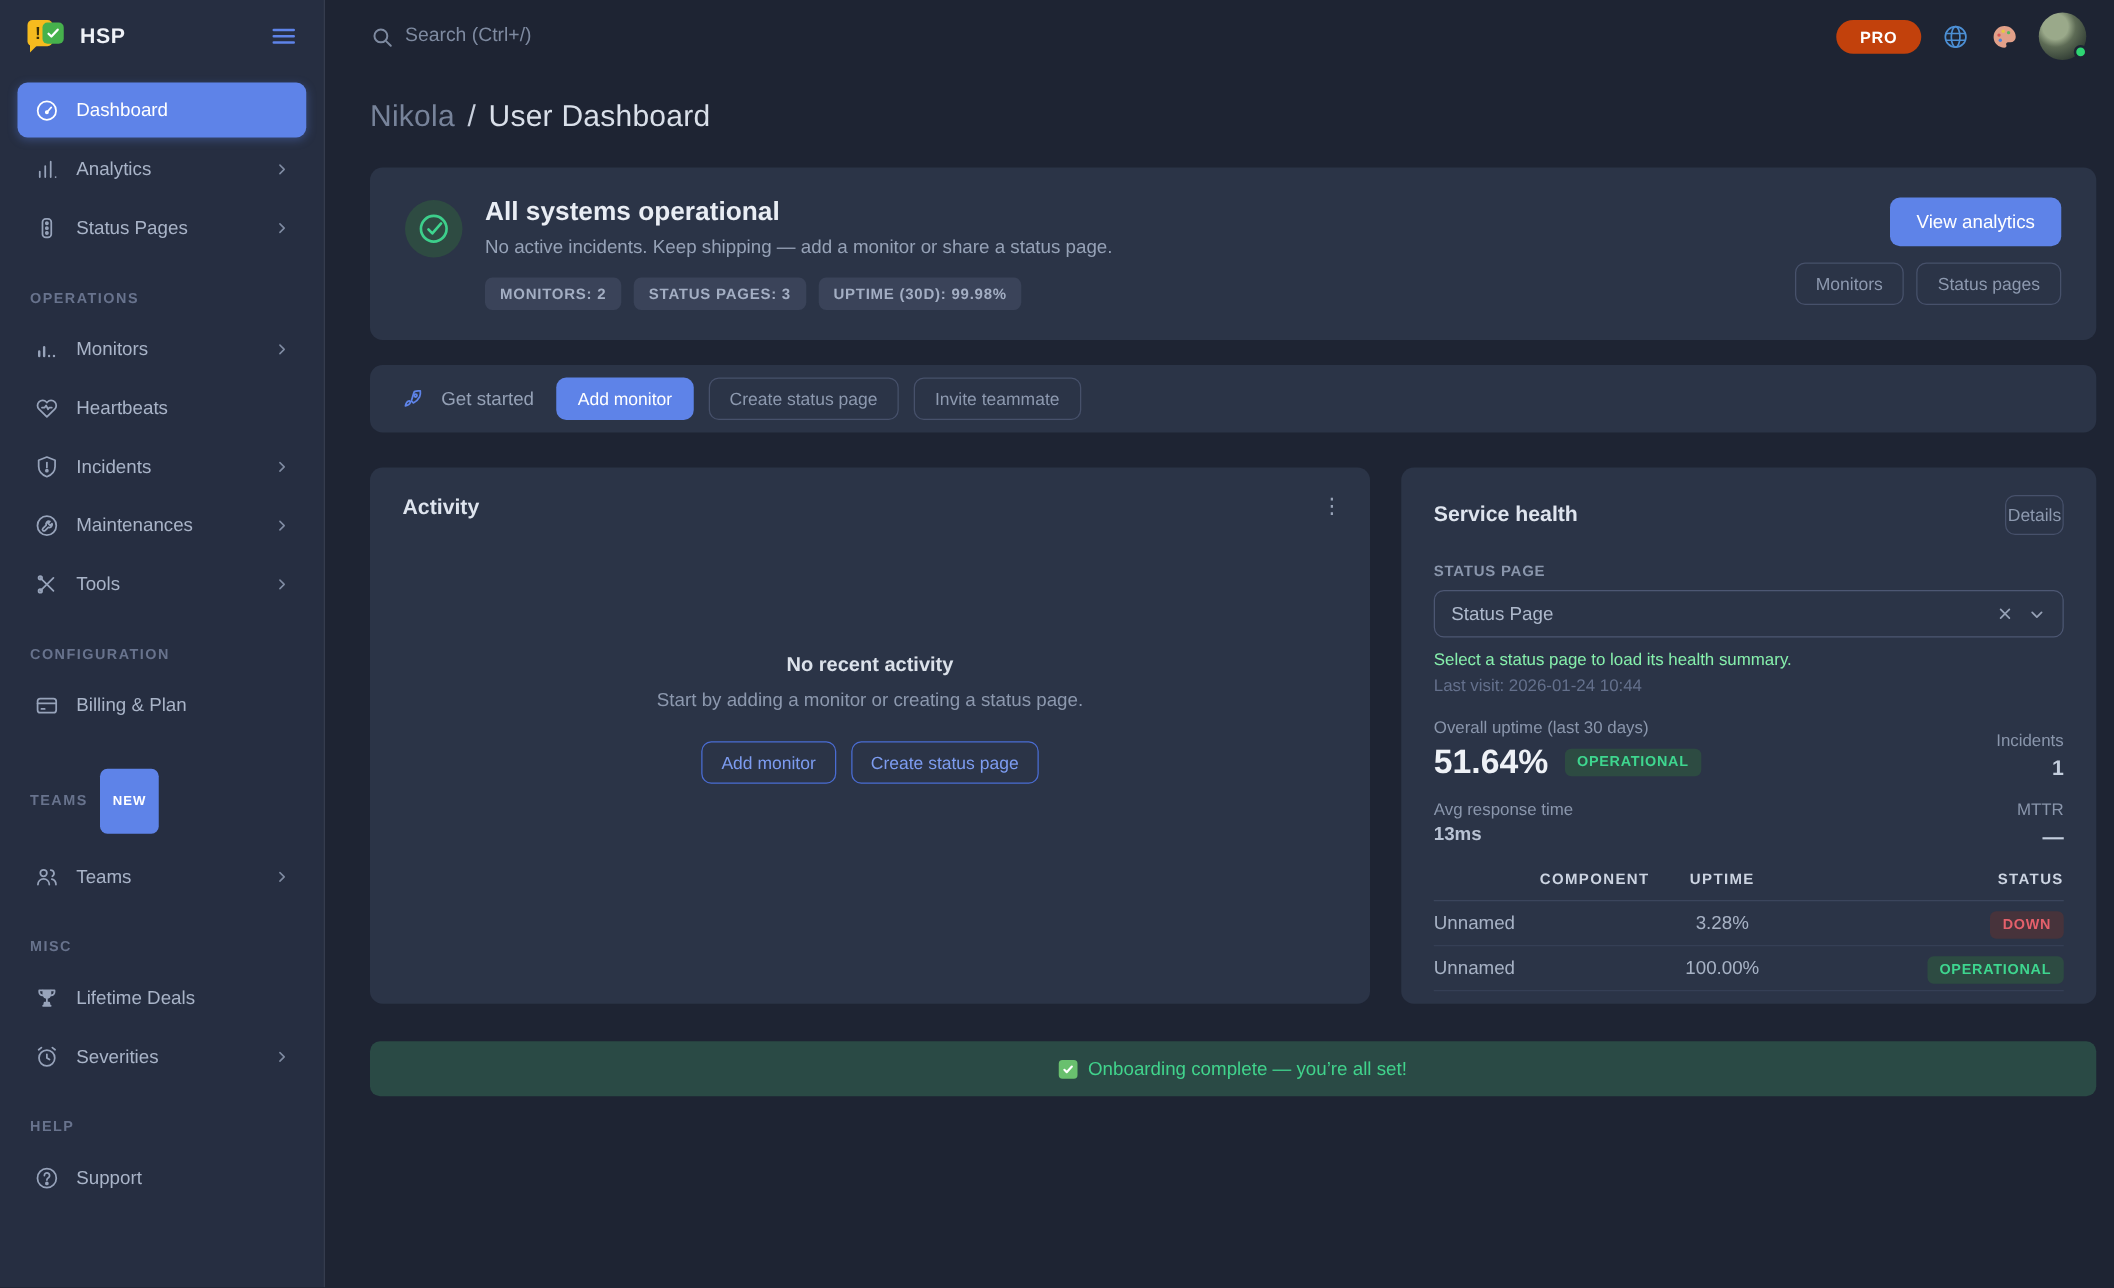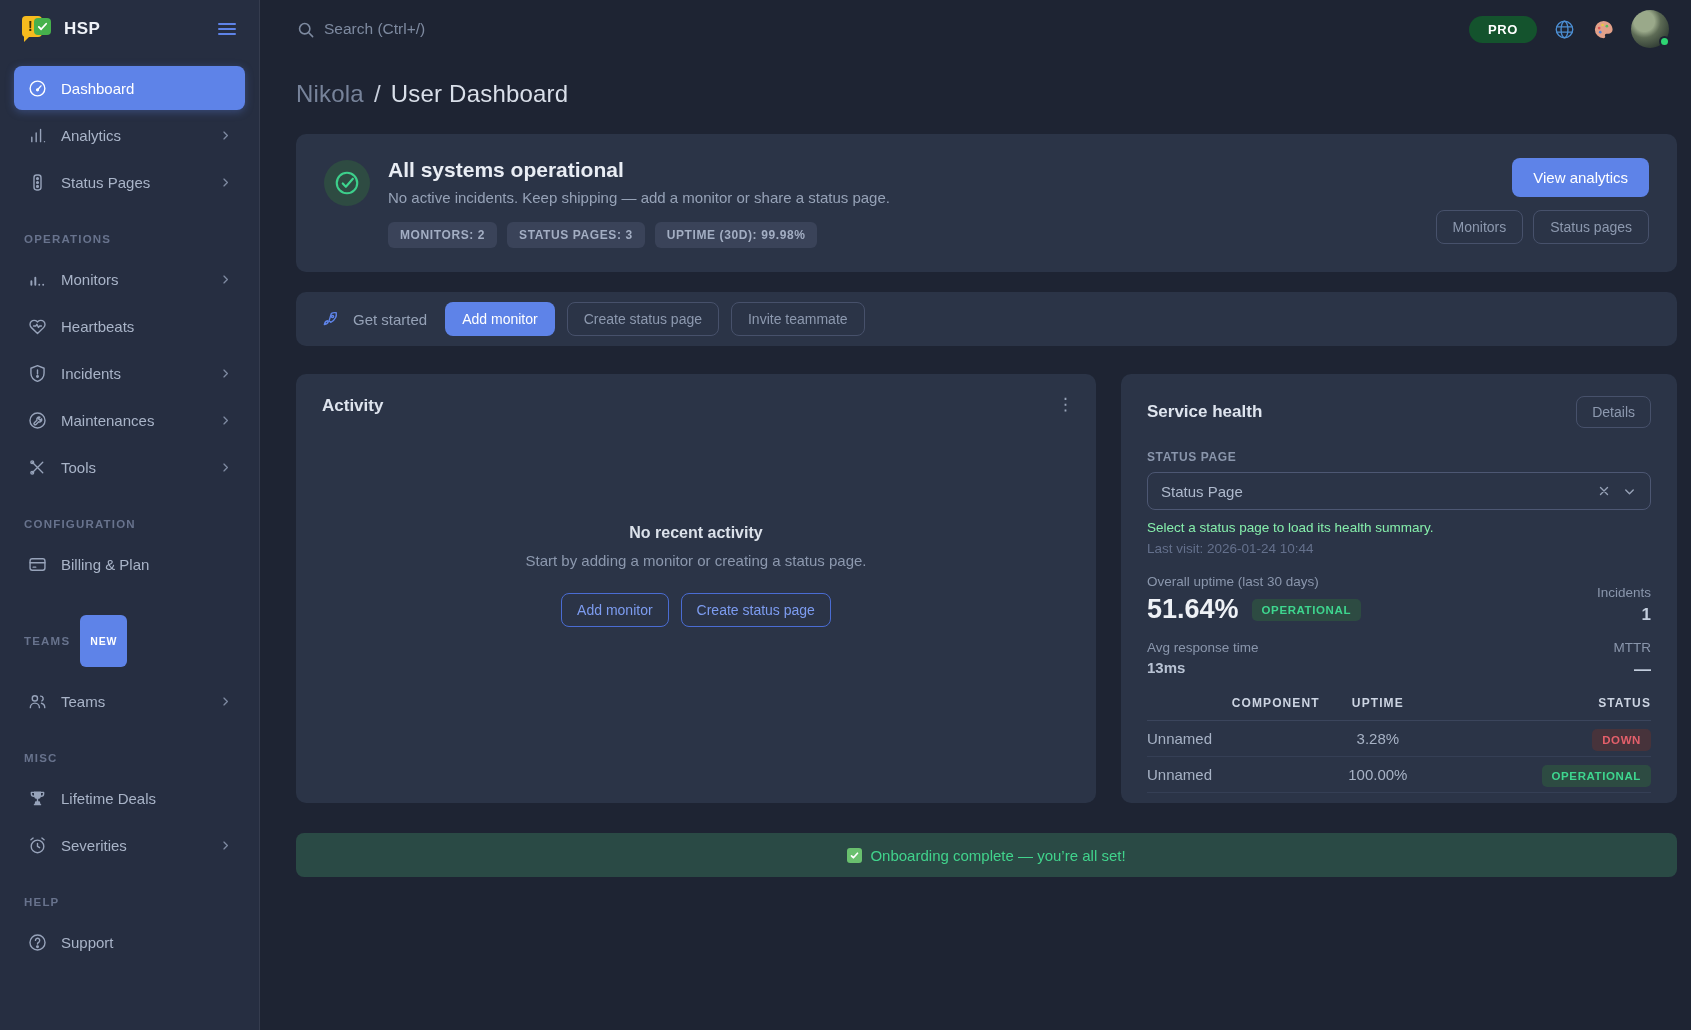--- a/index.html
+++ b/index.html
@@ -40,21 +40,21 @@
   .nav-item .ni-label { flex:1; }
   .nav-item .ni-chev { display:flex; color:#8folder; color:#7f8ba2; }
   .nav-item.active { background:#5e83e8; color:#fff; box-shadow:0 2px 8px rgba(94,131,232,.35); }
   .nav-item.active .ni-icon { color:#fff; }
 
   
   .main { flex:1; display:flex; flex-direction:column; min-width:0; }
   .topbar { height:58px; display:flex; align-items:center; padding:0 22px 0 36px; }
   .search { display:flex; align-items:center; gap:9px; color:#7e8aa0; font-size:15.5px; cursor:pointer; flex:1; }
   .topbar-right { display:flex; align-items:center; gap:16px; }
-  .pro-pill { background:#14532d; color:#fff; font-weight:bold; font-size:13px; letter-spacing:.6px; padding:6px 19px; border-radius:999px; cursor:pointer; }
+  .pro-pill { background:#c2410c; color:#fff; font-weight:bold; font-size:13px; letter-spacing:.6px; padding:6px 19px; border-radius:999px; cursor:pointer; }
   .icon-btn { display:flex; cursor:pointer; }
   .avatar { position:relative; width:38px; height:38px; border-radius:50%; cursor:pointer;
     background:radial-gradient(circle at 35% 30%, #9aa98a 0 28%, #5d6b55 45%, #2f3b33 80%); }
   .avatar .dot { position:absolute; right:-1px; bottom:1px; width:11px; height:11px; border-radius:50%; background:#2ed573; border:2px solid #1e2433; }
 
   .content { padding:2px 14px 0 36px; }
   .breadcrumb { margin-top:20px; font-size:24px; letter-spacing:.2px; }
   .bc-parent { color:#77839a; cursor:pointer; }
   .bc-sep { color:#c8cfdc; margin:0 10px; }
   .bc-current { color:#d9dfe9;margin-top:48px; }
@@ -426,21 +426,21 @@
             <div class="empty-btns" id="activity-buttons">
                 <button class="btn btn-outline-blue">Add monitor</button>
                 <button class="btn btn-outline-blue">Create status page</button>
               </div>
           </div>
         </section>
 
         <section class="card health-card">
           <div class="health-head">
             <div class="card-title">Service health</div>
-            <button class="btn btn-outline" style="padding:7px 15px">Details</button>
+            <button class="btn btn-outline" style="padding:7px 1px">Details</button>
           </div>
           <div class="field-label">STATUS PAGE</div>
           <div class="select">
             <span class="select-value">Status Page</span>
             <span class="select-icons">
               <span style="display:flex">
                 <svg width="14" height="14" viewBox="0 0 24 24" fill="none" stroke="currentColor" stroke-width="2.4" stroke-linecap="round">
                     <path d="M6 6l12 12M18 6L6 18"></path>
                   </svg>
               </span>

